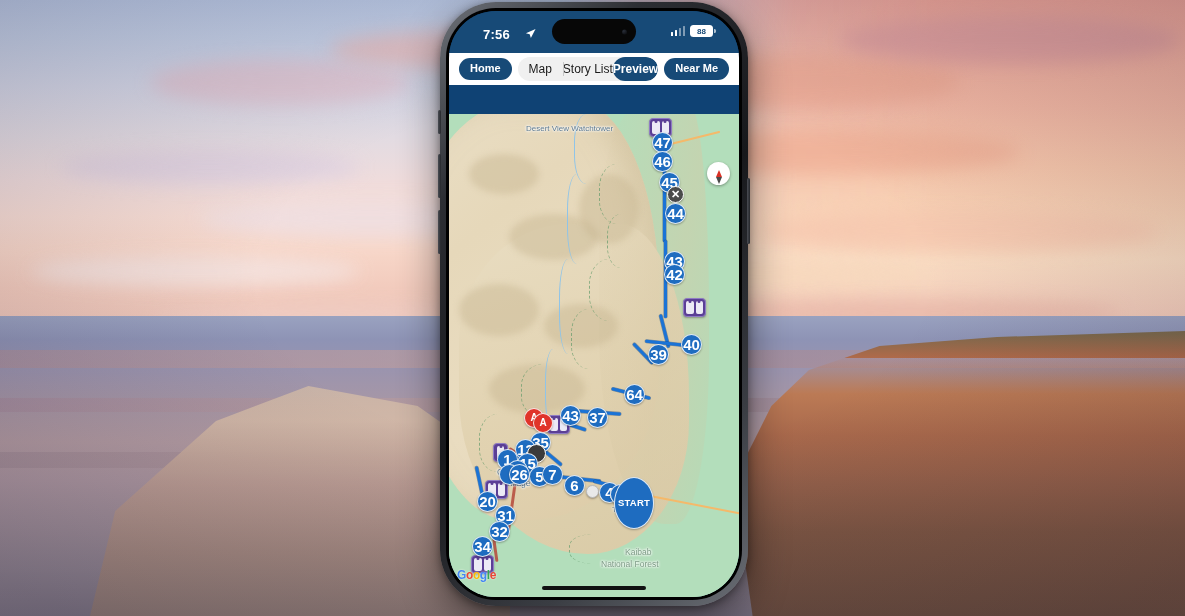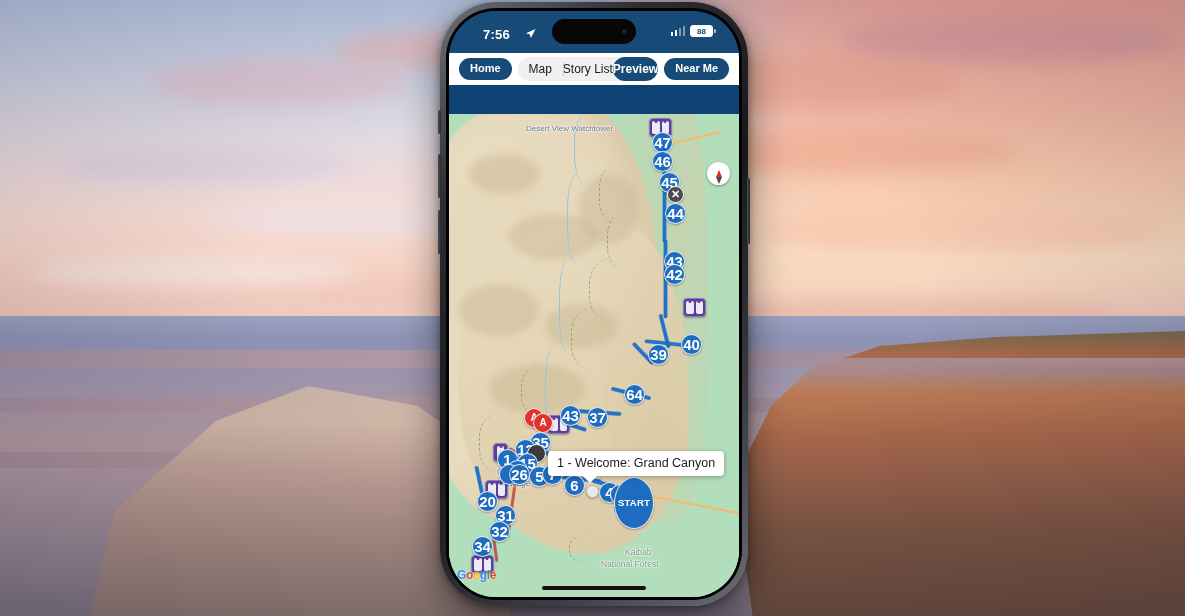--- a/index.html
+++ b/index.html
@@ -479,21 +479,20 @@
       <div class="mk small" style="left:137px;top:371px;"></div>
       <div class="mk num" style="left:150px;top:368px;">4</div>
       <div class="mk num" style="left:161px;top:370px;background:#1e6cc0;font-size:0;"></div>
       <div class="mk num" style="left:28px;top:377px;">20</div>
       <div class="mk num" style="left:46px;top:391px;">31</div>
       <div class="mk num" style="left:40px;top:407px;">32</div>
       <div class="mk num" style="left:23px;top:422px;">34</div>
 
       <div class="mk start" style="left:165px;top:363px;">START</div>
 
-      <div id="tooltip">1 - Welcome: Grand Canyon</div>
 
       <div id="compass">
         <div class="needle"></div>
       </div>
 
       <div id="gmaps-logo"><span class="b">G</span><span class="r">o</span><span class="y">o</span><span class="b">g</span><span class="g">l</span><span class="r">e</span></div>
 
       <div id="home-indicator"></div>
     </div>
 

